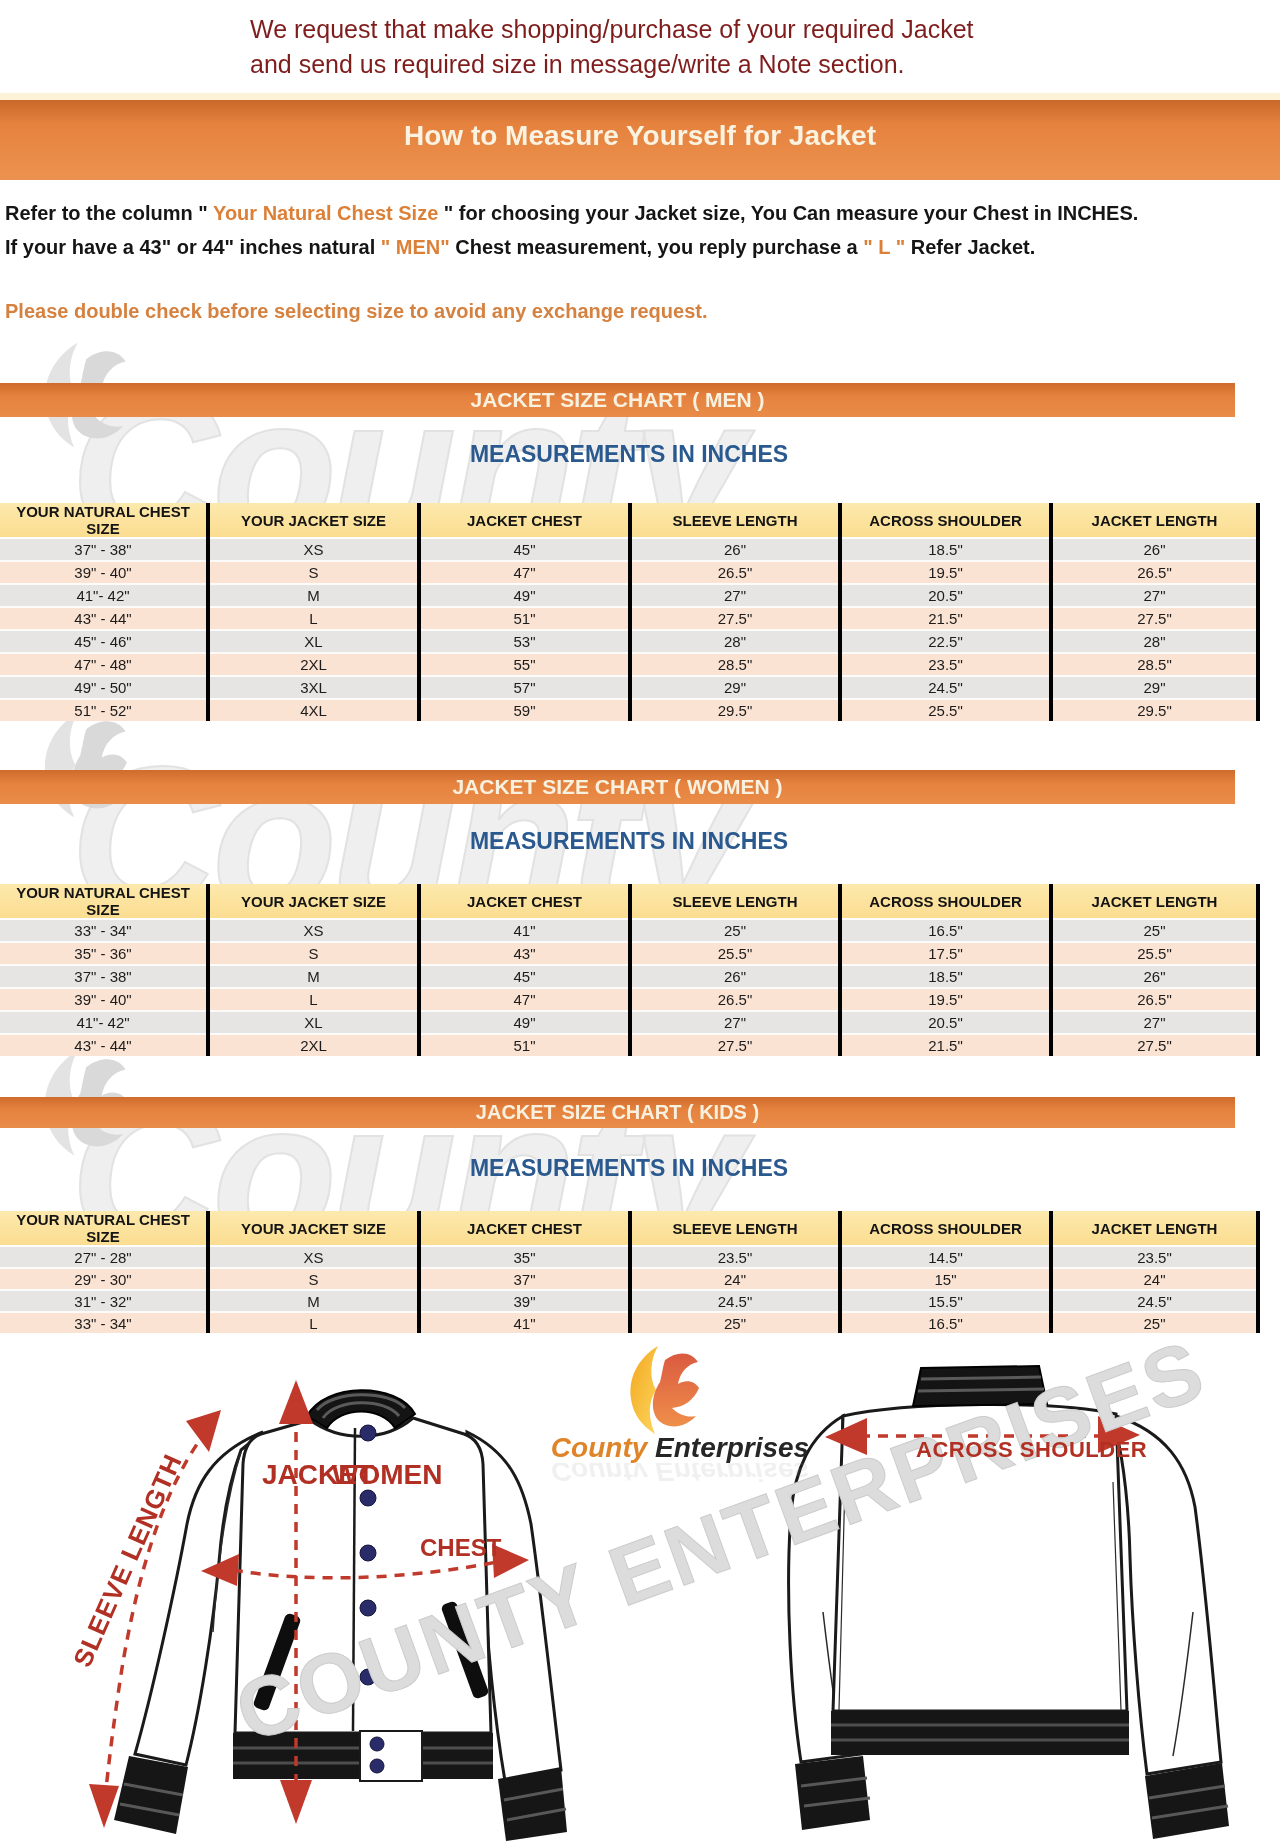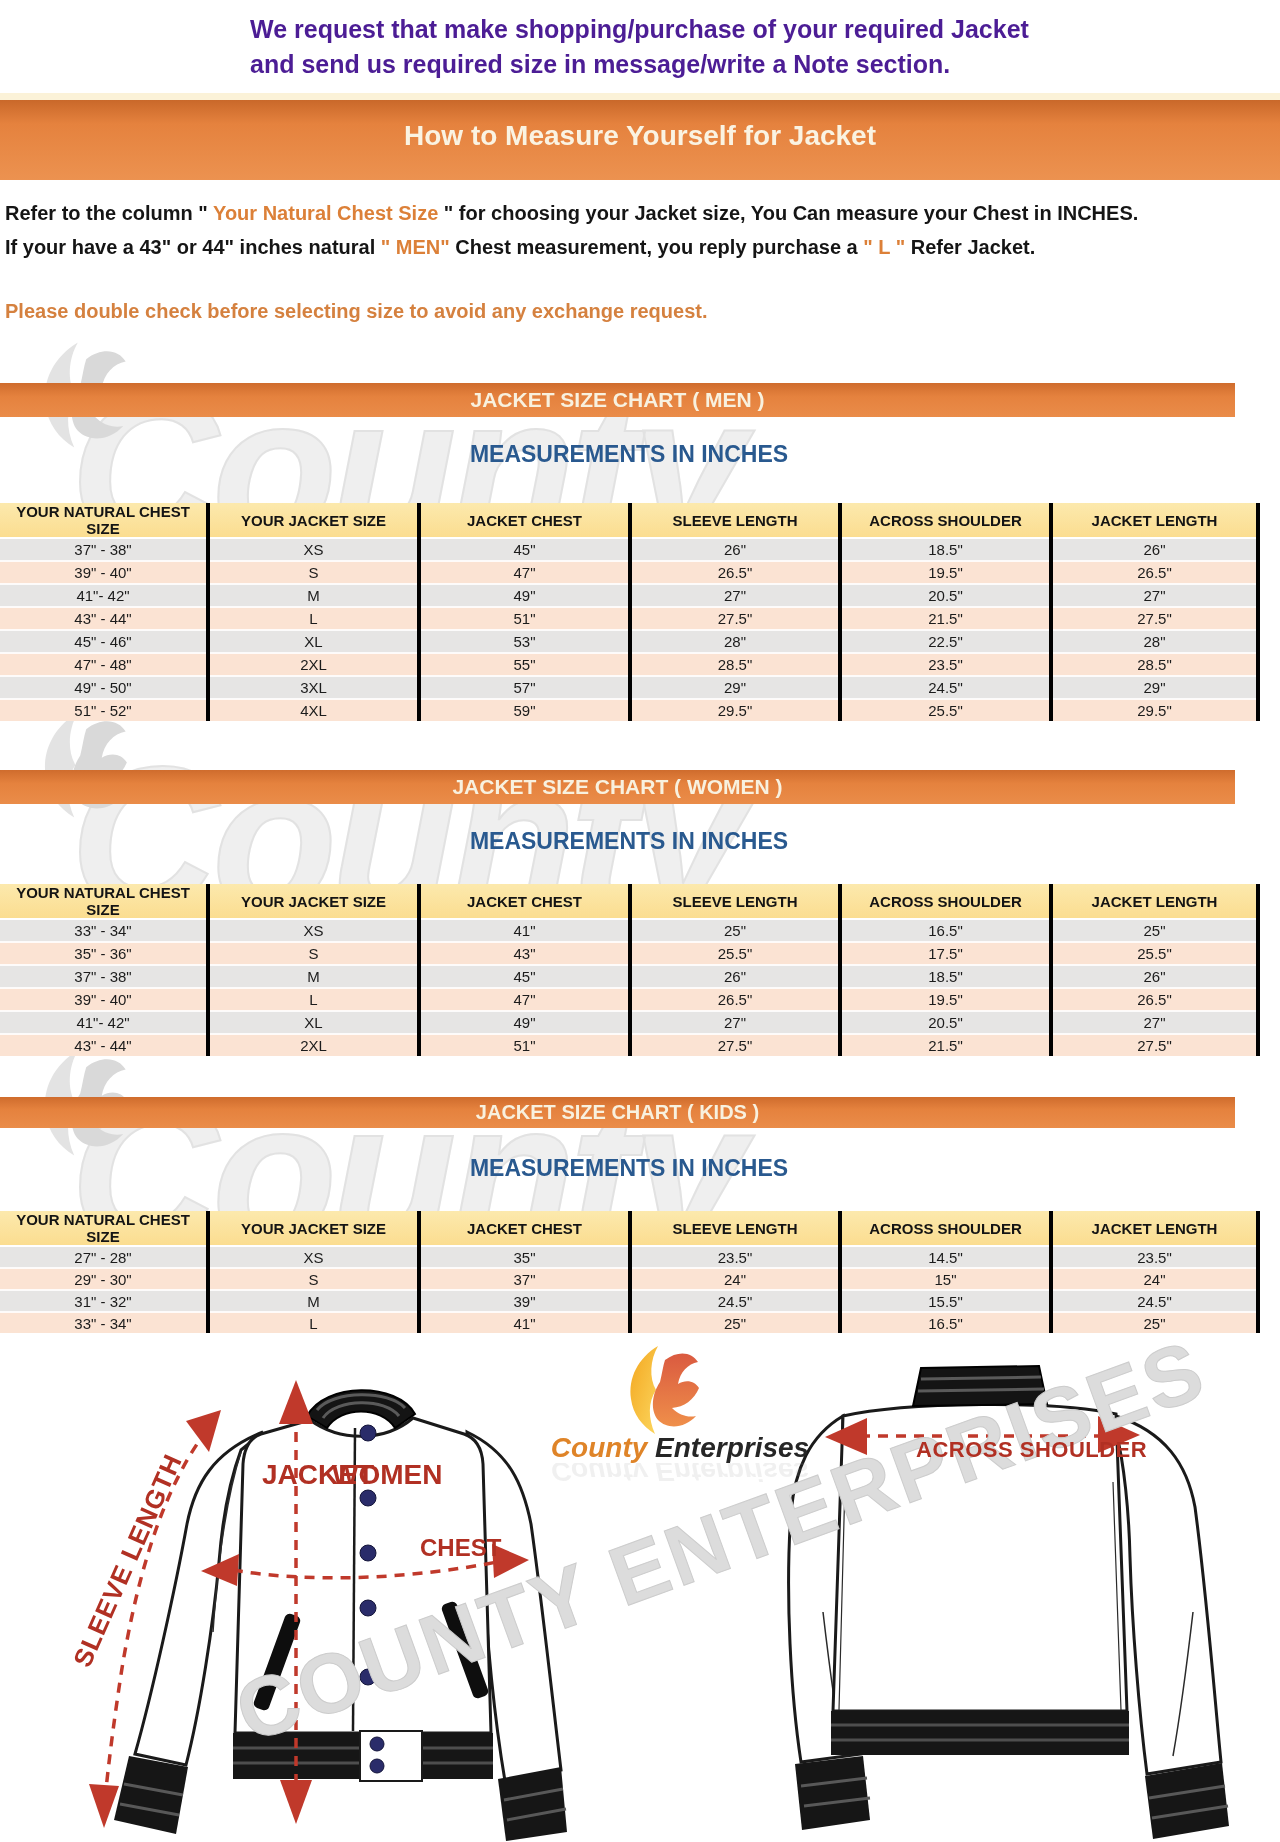--- a/index.html
+++ b/index.html
@@ -9,22 +9,22 @@
   
   .wm-county{position:absolute;font-family:"Liberation Sans",sans-serif;
     font-style:italic;font-weight:bold;font-size:205px;letter-spacing:-6px;
     color:#efefef;-webkit-text-stroke:2px #e2e2e2;white-space:nowrap;user-select:none;}
   .wm-bottom{position:absolute;left:240px;top:1668px;font-weight:900;font-size:84px;
     letter-spacing:3px;color:#dcdcdc;-webkit-text-stroke:1px #cccccc;white-space:nowrap;
     transform:rotate(-20deg);transform-origin:left center;user-select:none;}
   .wm-swoosh{position:absolute;}
 
   
-  .intro{position:absolute;left:250px;top:12px;font-size:25px;font-weight:bold;
-    color:#4c1d95;line-height:35px;}
+  .intro{position:absolute;left:250px;top:12px;font-size:25px;font-weight:normal;
+    color:#7f1d1d;line-height:35px;}
   .cream-strip{position:absolute;left:0;top:93px;width:1280px;height:7px;background:#fbf2d8;}
 
   .banner-main{position:absolute;left:0;top:100px;width:1280px;height:80px;line-height:72px;
     background:linear-gradient(180deg,#c9682a 0%,#e5823e 30%,#ec9250 100%);
     color:#faf3e2;font-size:28px;font-weight:bold;text-align:center;}
 
   .para{position:absolute;left:5px;top:196px;width:1270px;font-size:20px;font-weight:bold;
     color:#151515;line-height:34px;}
   .hl{color:#dc8038;}
   .note-orange{position:absolute;left:5px;top:300px;font-size:20px;font-weight:bold;color:#d5813f;}

